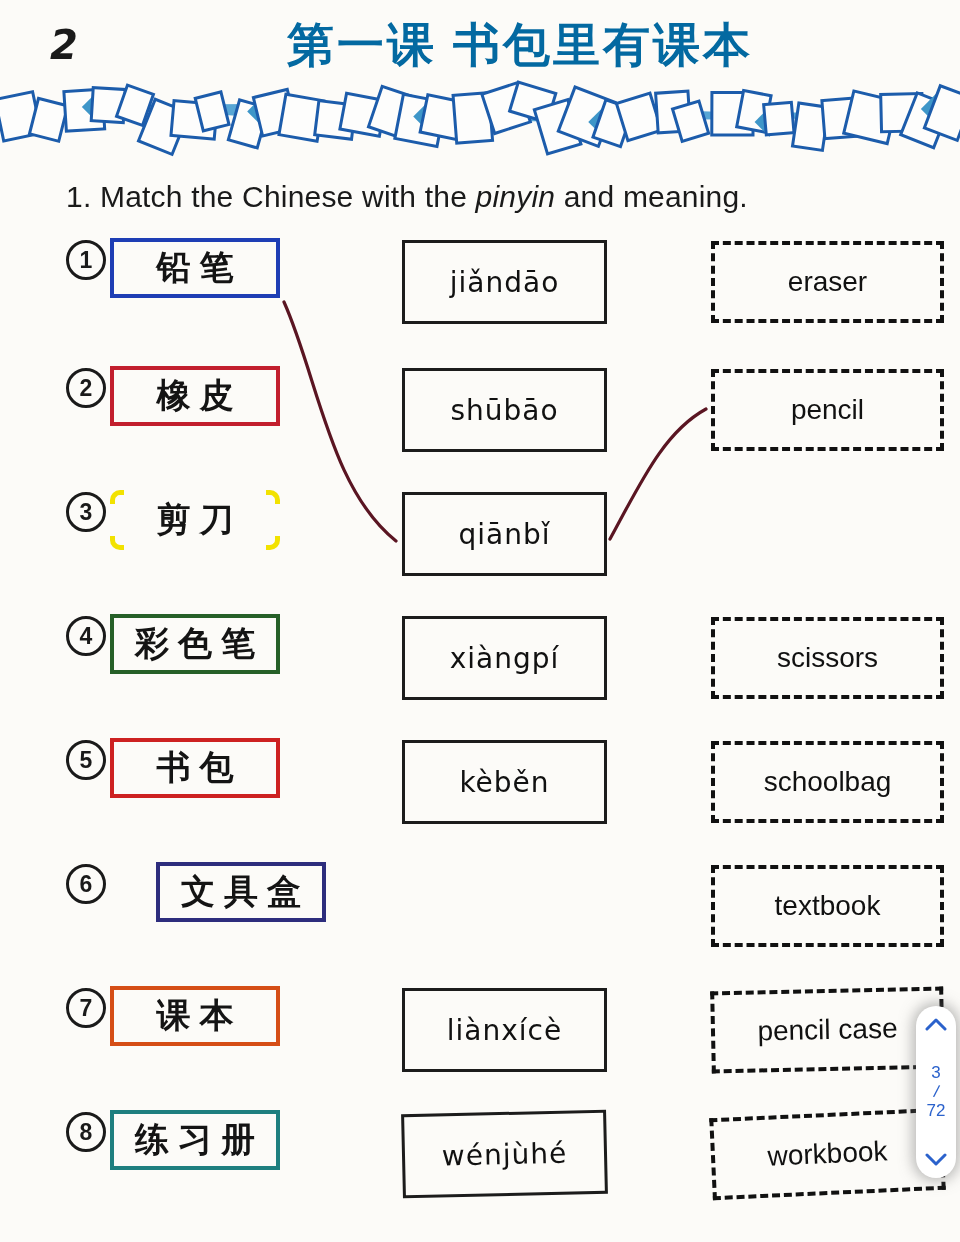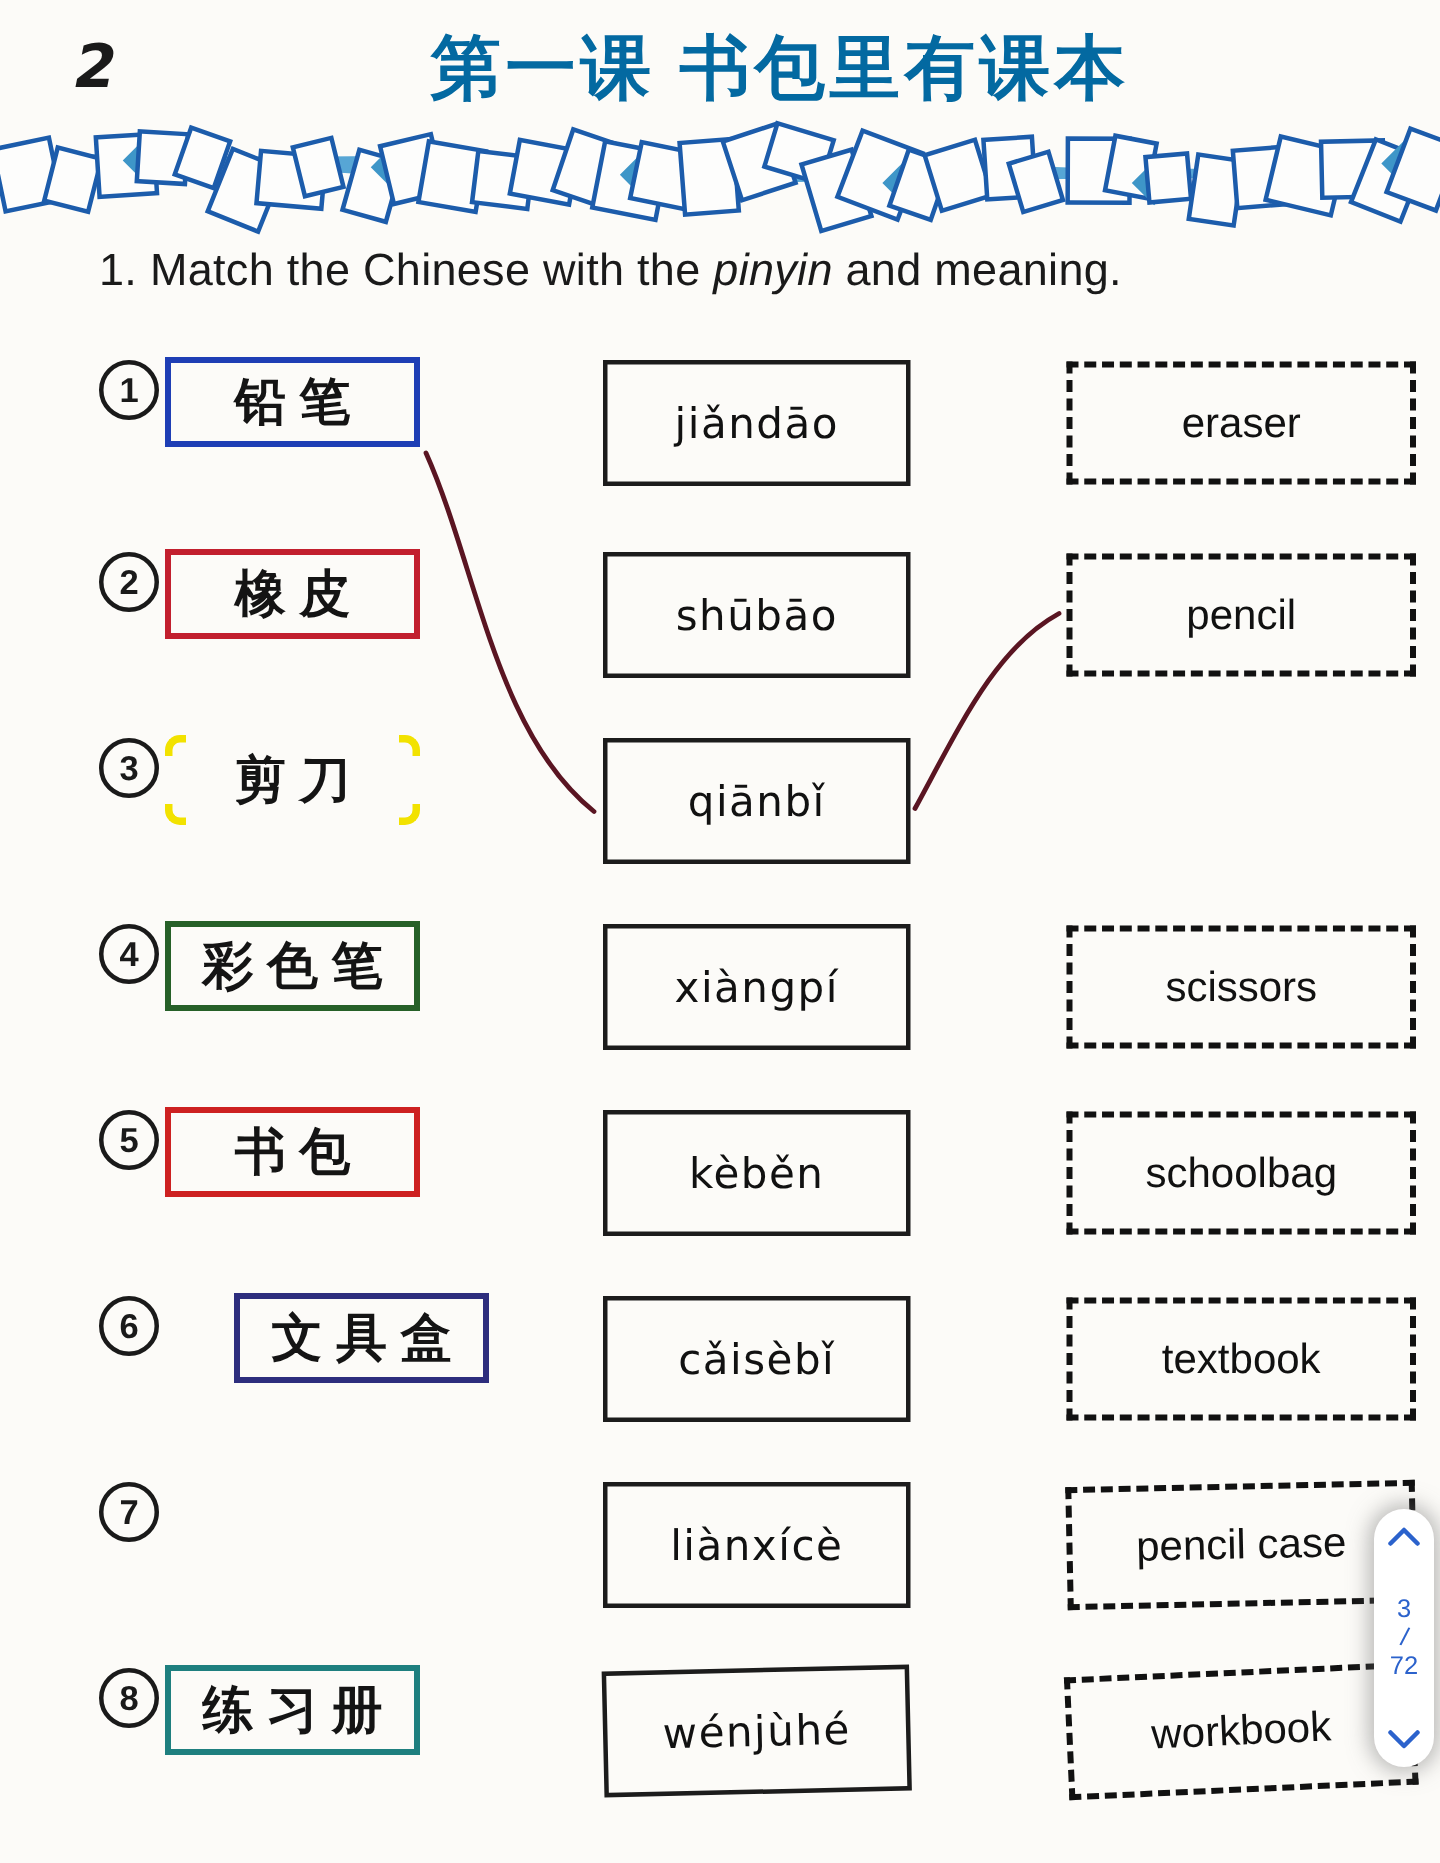--- a/index.html
+++ b/index.html
@@ -14,21 +14,21 @@
     font-size:40px; font-weight:700; font-style:italic;
     font-family:"DejaVu Sans",sans-serif;
   }
   .title {
     position:absolute; top:14px; left:50%; transform:translateX(-50%); margin-left:40px;
     font-size:47px; font-weight:800; letter-spacing:3px; white-space:nowrap;
     color:#0369a1;
   }
   .band-svg { position:absolute; left:0; top:0; width:960px; height:1242px; pointer-events:none; }
   .instruction {
-    position:absolute; left:66px; top:164px; font-size:30px; letter-spacing:.2px;
+    position:absolute; left:66px; top:180px; font-size:30px; letter-spacing:.2px;
   }
   .instruction .pinyin-word { font-style:italic; }
 
   .row { position:absolute; left:0; width:100%; height:92px; }
   .num-circle {
     position:absolute; left:66px; top:2px; width:40px; height:40px;
     border:3px solid #1a1a1a; border-radius:50%;
     display:flex; align-items:center; justify-content:center;
     font-size:23px; font-weight:700; background:transparent;
   }
@@ -199,29 +199,30 @@
       <div class="meaning-box">
         <span>schoolbag</span>
       </div>
     </div>
       <div class="row" style="top: 862px;">
       <div class="num-circle">6</div>
       <div class="hanzi-box" style="border-color: rgb(45, 45, 125); margin-left: 46px;">
 
         <span class="hanzi-text">文具盒</span>
       </div>
-      <div class="pinyin-box">
-        <span>cǎisèbǐ</span>
-      </div>
       <div class="meaning-box">
         <span>textbook</span>
       </div>
     </div>
       <div class="row" style="top: 986px;">
       <div class="num-circle">7</div>
+      <div class="hanzi-box" style="border-color: rgb(213, 78, 22);">
+
+        <span class="hanzi-text">课本</span>
+      </div>
       <div class="pinyin-box">
         <span>liànxícè</span>
       </div>
       <div class="meaning-box" style="transform: rotate(-1.2deg);">
         <span>pencil case</span>
       </div>
     </div>
       <div class="row" style="top: 1110px;">
       <div class="num-circle">8</div>
       <div class="hanzi-box" style="border-color: rgb(30, 127, 127);">

